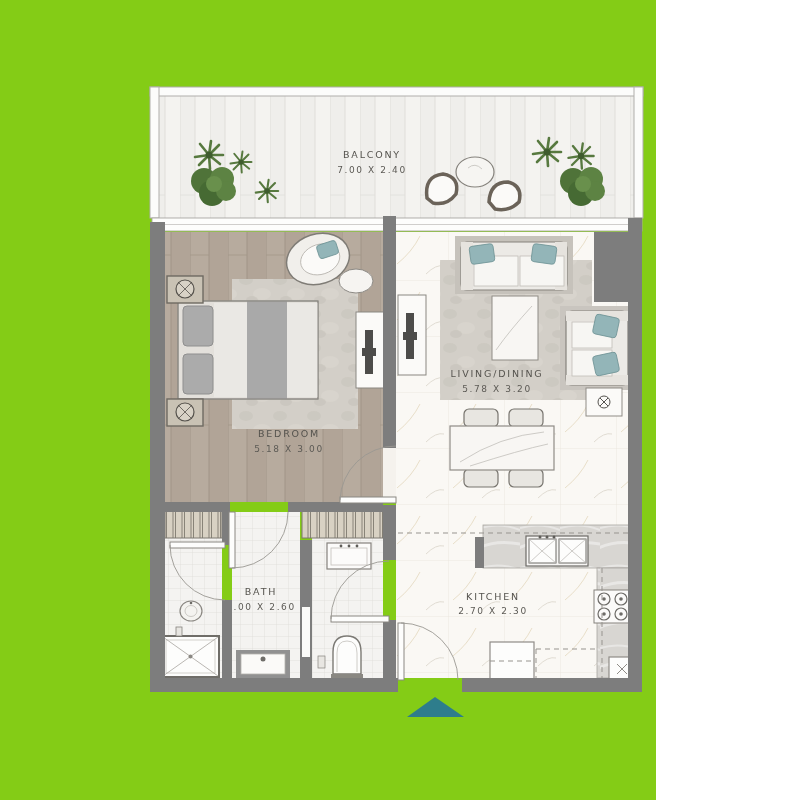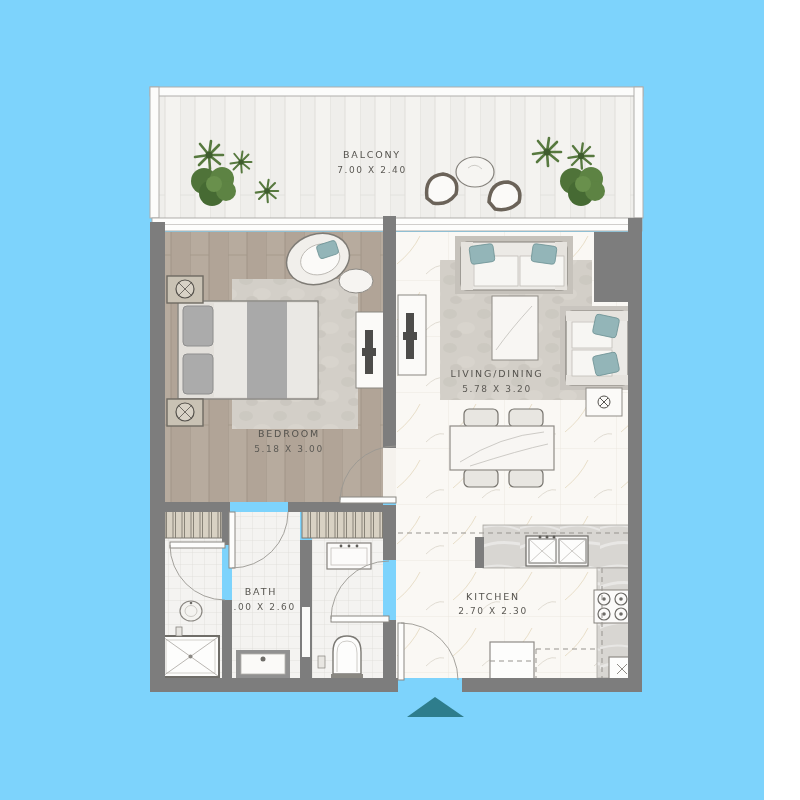--- a/index.html
+++ b/index.html
@@ -1,16 +1,16 @@
 <!DOCTYPE html>
 <html><head>
 <meta charset="utf-8">
 <style>
   html,body{margin:0;padding:0;background:#ffffff;}
-  .canvas{position:relative;width:764px;height:800px;background:#7dd3fc;overflow:hidden;}
+  .canvas{position:relative;width:656px;height:800px;background:#84cc16;overflow:hidden;}
   svg{display:block;}
   .room-label{font-family:"DejaVu Sans",sans-serif;font-size:9.5px;letter-spacing:1.8px;fill:#55534e;text-anchor:middle;}
   .room-dim{font-family:"DejaVu Sans",sans-serif;font-size:9px;letter-spacing:1.6px;fill:#5c5a55;text-anchor:middle;}
   .wall{fill:#7d7d7d;}
   .door-leaf{fill:#fdfdfc;stroke:#8a8782;stroke-width:1;}
   .door-arc{fill:none;stroke:#9a9792;stroke-width:0.9;}
   .dash{fill:none;stroke:#97948f;stroke-width:1;stroke-dasharray:5 4;}
   .thin{stroke:#c2bfba;stroke-width:0.8;fill:none;}
 </style>
 </head>

